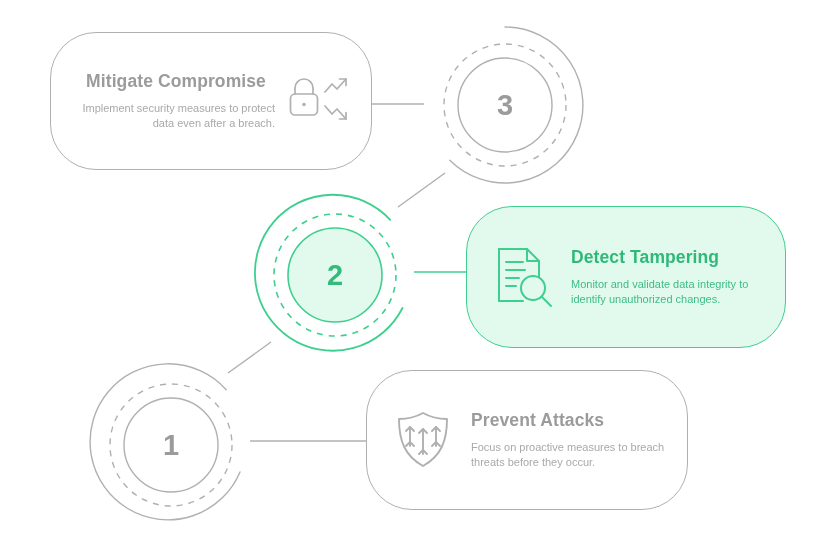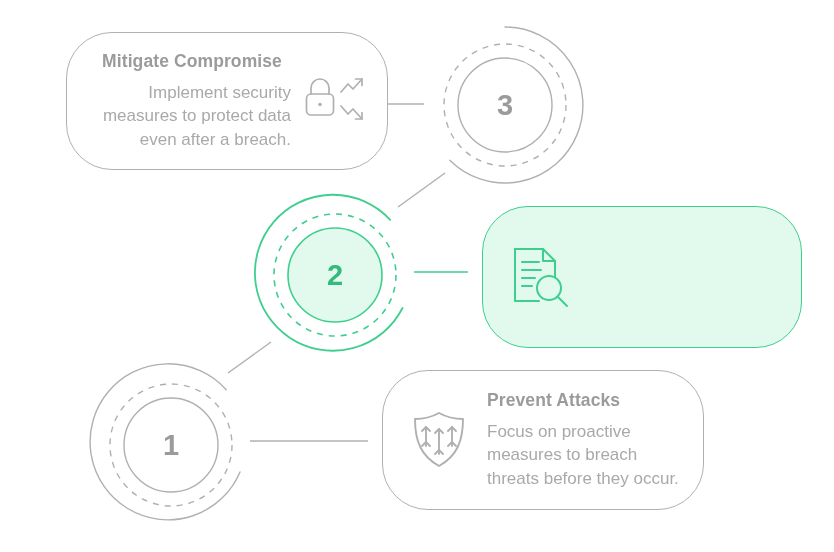--- a/index.html
+++ b/index.html
@@ -30,21 +30,20 @@
   }
 
   
   .card {
     position: absolute;
     box-sizing: border-box;
     border-radius: 46px;
     display: flex;
     align-items: center;
     background: #ffffff;
-    margin-left: 16px;
   }
   .card.grey {
     border: 1.4px solid #b0b0b0;
   }
   .card.green {
     border: 1.6px solid #3ecf8e;
     background: #e2faee;
   }
 
   .card-body {
@@ -52,21 +51,21 @@
     flex-direction: column;
     justify-content: center;
   }
   .card-title {
     font-size: 17.5px;
     font-weight: bold;
     line-height: 1.2;
     letter-spacing: 0.1px;
   }
   .card-desc {
-    font-size: 17px;
+    font-size: 11px;
     line-height: 1.36;
     margin-top: 9px;
   }
   .grey .card-title { color: #9b9b9b; }
   .grey .card-desc  { color: #a9a9a9; }
   .green .card-title { color: #2fb978; }
   .green .card-desc  { color: #3dbd84; }
 
   
   #card-mitigate {
@@ -234,20 +233,24 @@
 
         <line x1="13" y1="17" x2="30" y2="17"></line>
         <line x1="13" y1="25" x2="32" y2="25"></line>
         <line x1="13" y1="33" x2="26" y2="33"></line>
         <line x1="13" y1="41" x2="23" y2="41"></line>
 
         <circle cx="40" cy="43" r="12" fill="#e2faee"></circle>
         <line x1="49" y1="52" x2="58" y2="61"></line>
       </svg>
     </div>
+    <div class="card-body">
+      <div class="card-title">Detect Tampering</div>
+      <div class="card-desc">Monitor and validate data integrity to identify unauthorized changes.</div>
+    </div>
   </div>
 
   <div class="card grey" id="card-prevent">
     <div class="card-icon">
       <svg width="58" height="62" viewBox="0 0 58 62" fill="none" stroke="#b0b0b0" stroke-width="1.9" stroke-linecap="round" stroke-linejoin="round">
 
         <path d="M29 4 C20 9 11 10 5 10 c0 22 6 37 24 47 18 -10 24 -25 24 -47 -6 0 -15 -1 -24 -6 z"></path>
 
         <line x1="16" y1="18" x2="16" y2="37"></line>
         <polyline points="12,22 16,18 20,22"></polyline>

